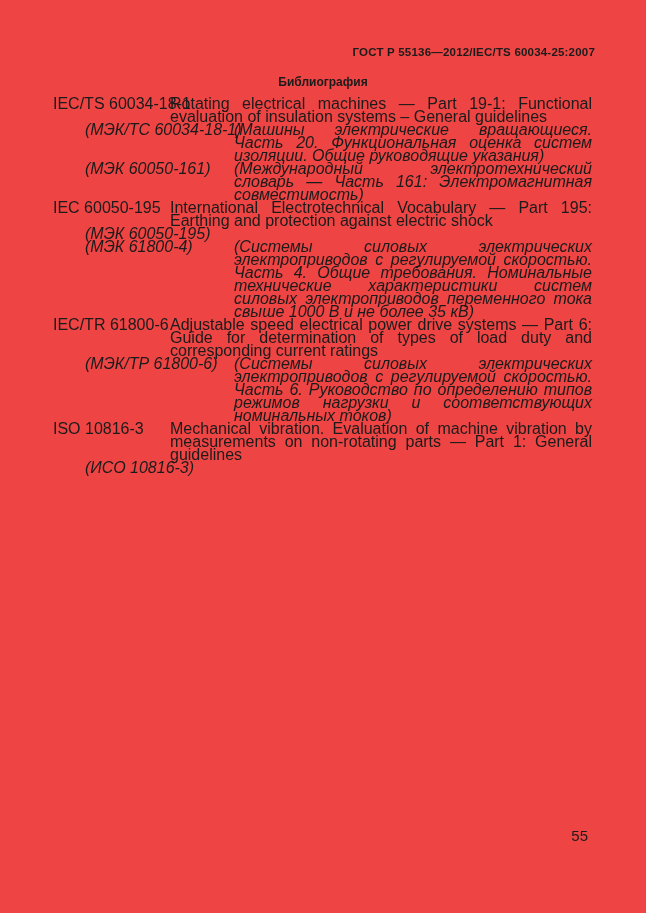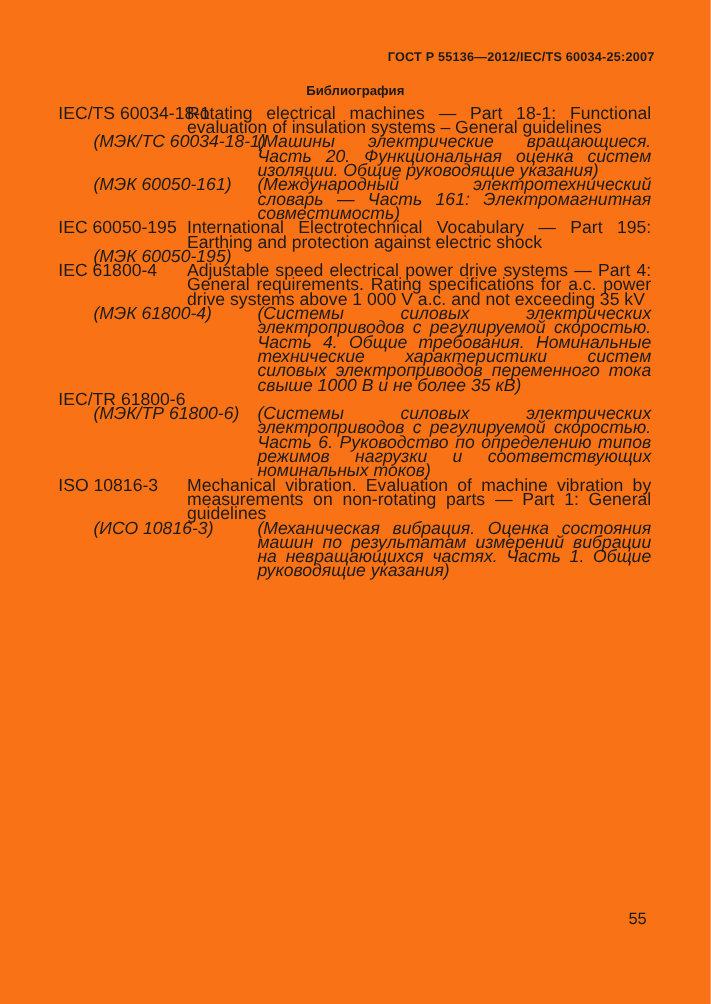--- a/index.html
+++ b/index.html
@@ -8,21 +8,21 @@
     width: 646px;
     height: 913px;
     position: relative;
     font-family: "Liberation Sans", sans-serif;
     color: #1b1b1b;
     overflow: hidden;
   }
   .page {
     position: absolute;
     inset: 0;
-    background: #f97316;
+    background: #ef4444;
   }
   .doc-header {
     position: absolute;
     top: 46px;
     left: 53px;
     right: 51px;
     text-align: right;
     font-size: 11.5px;
     font-weight: bold;
     letter-spacing: 0.2px;
@@ -75,21 +75,21 @@
 
 <div class="page">
 
   <div class="doc-header">ГОСТ Р 55136—2012/IEC/TS 60034-25:2007</div>
 
   <div class="section-title">Библиография</div>
 
   <div class="bib-list" id="bib-list">
   <div class="bib-row">
     <div class="ref">IEC/TS 60034-18-1</div>
-    <div class="desc">Rotating electrical machines — Part 18-1: Functional evaluation of insulation systems – General guidelines</div>
+    <div class="desc">Rotating electrical machines — Part 19-1: Functional evaluation of insulation systems – General guidelines</div>
   </div>
 
   <div class="bib-row italic">
     <div class="ref">(МЭК/ТС 60034-18-1)</div>
     <div class="desc">(Машины электрические вращающиеся. Часть 20. Функциональная оценка систем изоляции. Общие руководящие указания)</div>
   </div>
 
 
   <div class="bib-row italic">
     <div class="ref">(МЭК 60050-161)</div>
@@ -98,45 +98,41 @@
 
   <div class="bib-row">
     <div class="ref">IEC 60050-195</div>
     <div class="desc">International Electrotechnical Vocabulary — Part 195: Earthing and protection against electric shock</div>
   </div>
 
   <div class="bib-row italic">
     <div class="ref">(МЭК 60050-195)</div>
   </div>
 
-  <div class="bib-row">
-    <div class="ref">IEC 61800-4</div>
-    <div class="desc">Adjustable speed electrical power drive systems — Part 4: General requirements. Rating specifications for a.c. power drive systems above 1 000 V a.c. and not exceeding 35 kV</div>
-  </div>
 
   <div class="bib-row italic">
     <div class="ref">(МЭК 61800-4)</div>
     <div class="desc">(Системы силовых электрических электроприводов с регулируемой скоростью. Часть 4. Общие требования. Номинальные технические характеристики систем силовых электроприводов переменного тока свыше 1000 В и не более 35 кВ)</div>
   </div>
 
   <div class="bib-row">
     <div class="ref">IEC/TR 61800-6</div>
+    <div class="desc">Adjustable speed electrical power drive systems — Part 6: Guide for determination of types of load duty and corresponding current ratings</div>
   </div>
 
   <div class="bib-row italic">
     <div class="ref">(МЭК/ТР 61800-6)</div>
     <div class="desc">(Системы силовых электрических электроприводов с регулируемой скоростью. Часть 6. Руководство по определению типов режимов нагрузки и соответствующих номинальных токов)</div>
   </div>
 
   <div class="bib-row">
     <div class="ref">ISO 10816-3</div>
     <div class="desc">Mechanical vibration. Evaluation of machine vibration by measurements on non-rotating parts — Part 1: General guidelines</div>
   </div>
 
   <div class="bib-row italic">
     <div class="ref">(ИСО 10816-3)</div>
-    <div class="desc">(Механическая вибрация. Оценка состояния машин по результатам измерений вибрации на невращающихся частях. Часть 1. Общие руководящие указания)</div>
   </div>
 </div>
 
   <div class="page-number">55</div>
 
 </div>
 
 </body></html>

